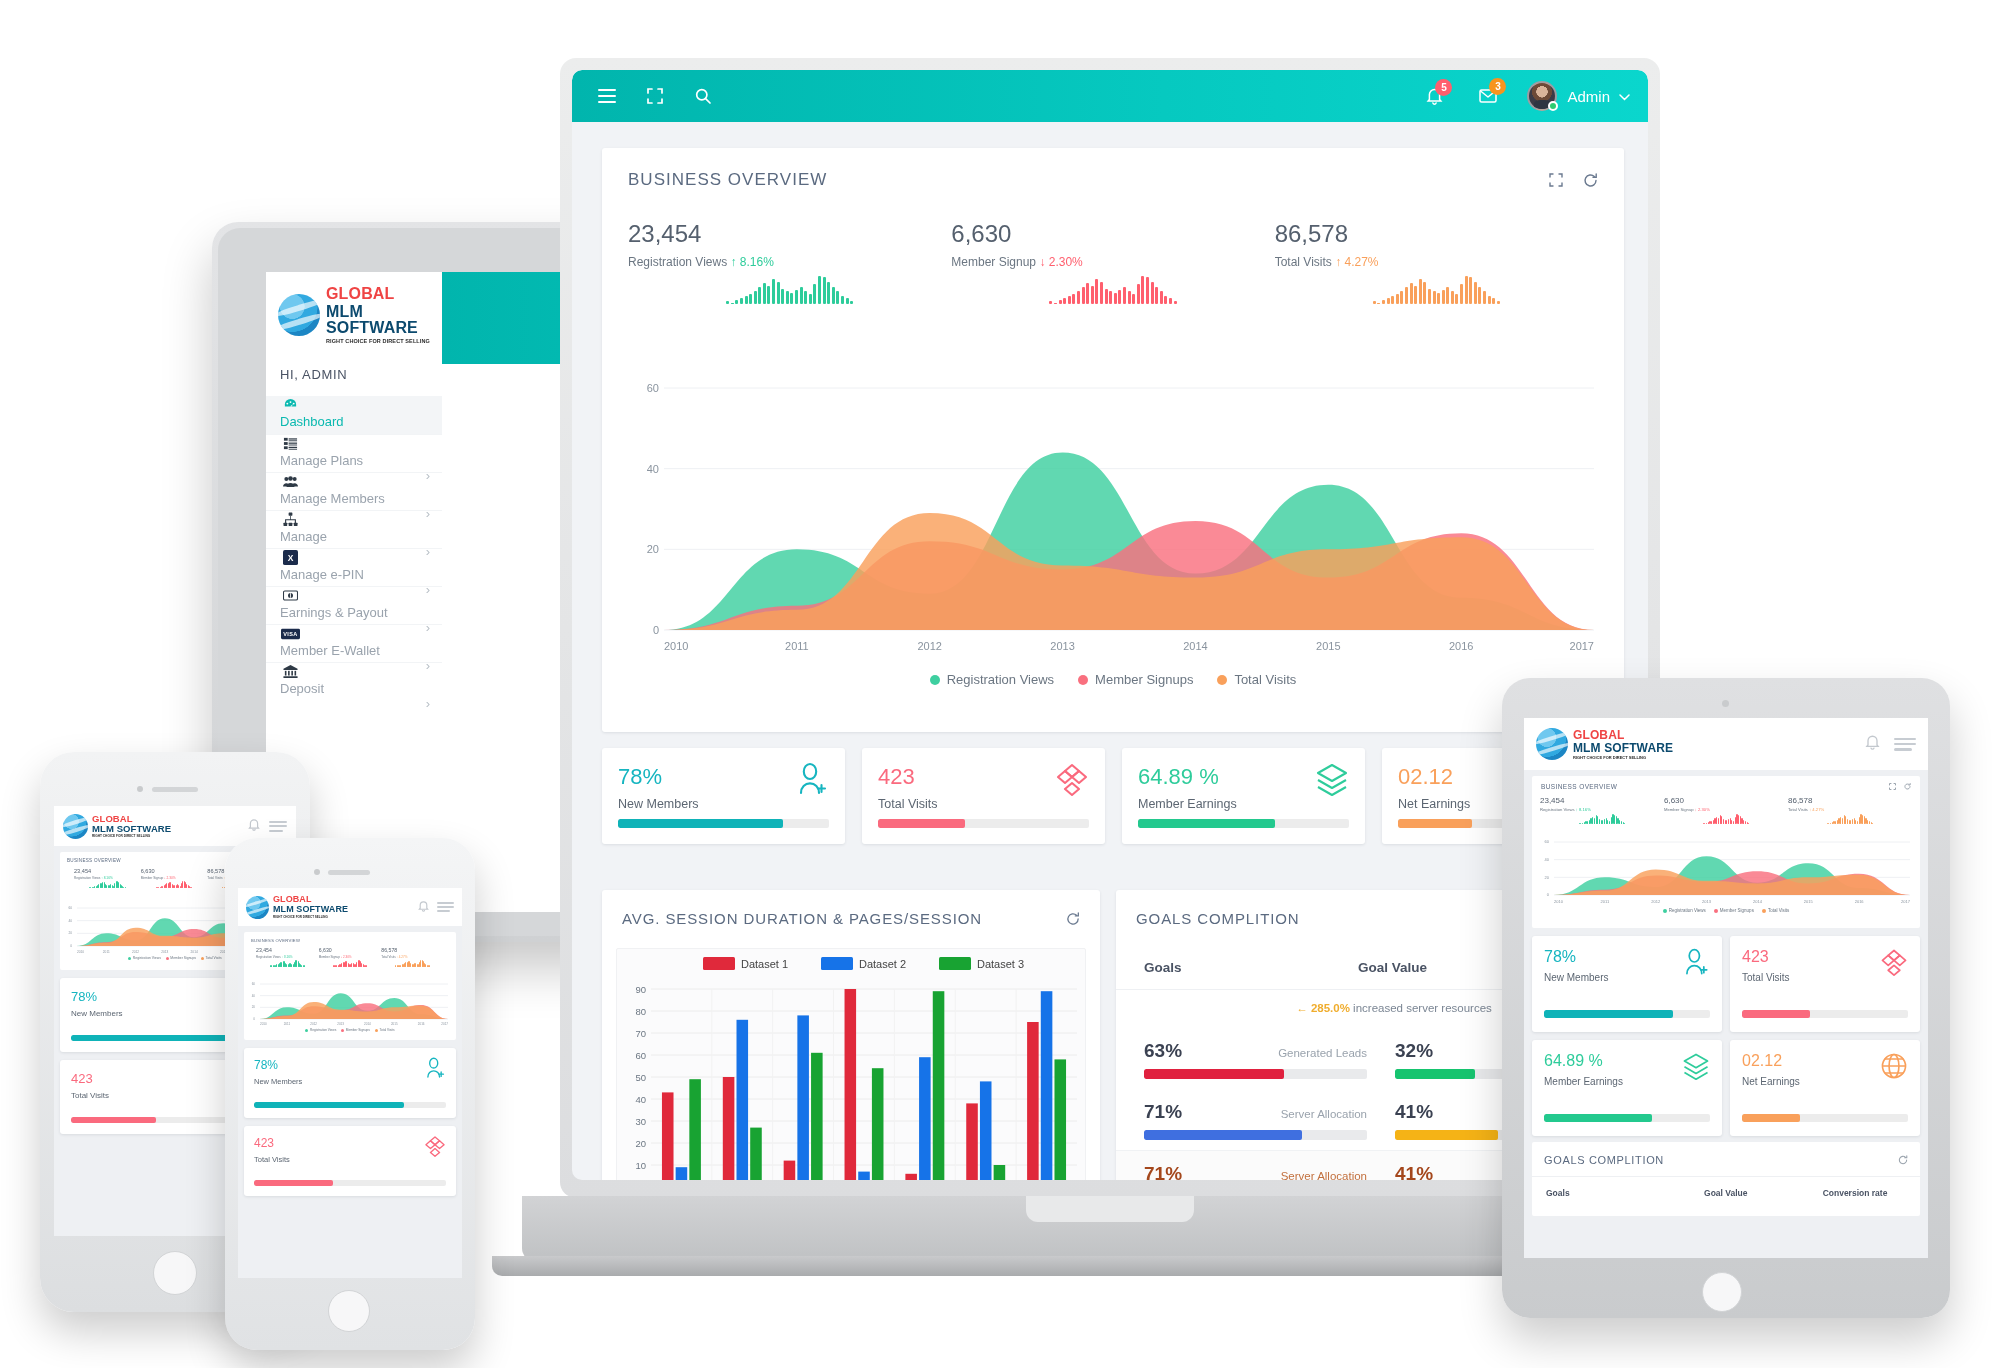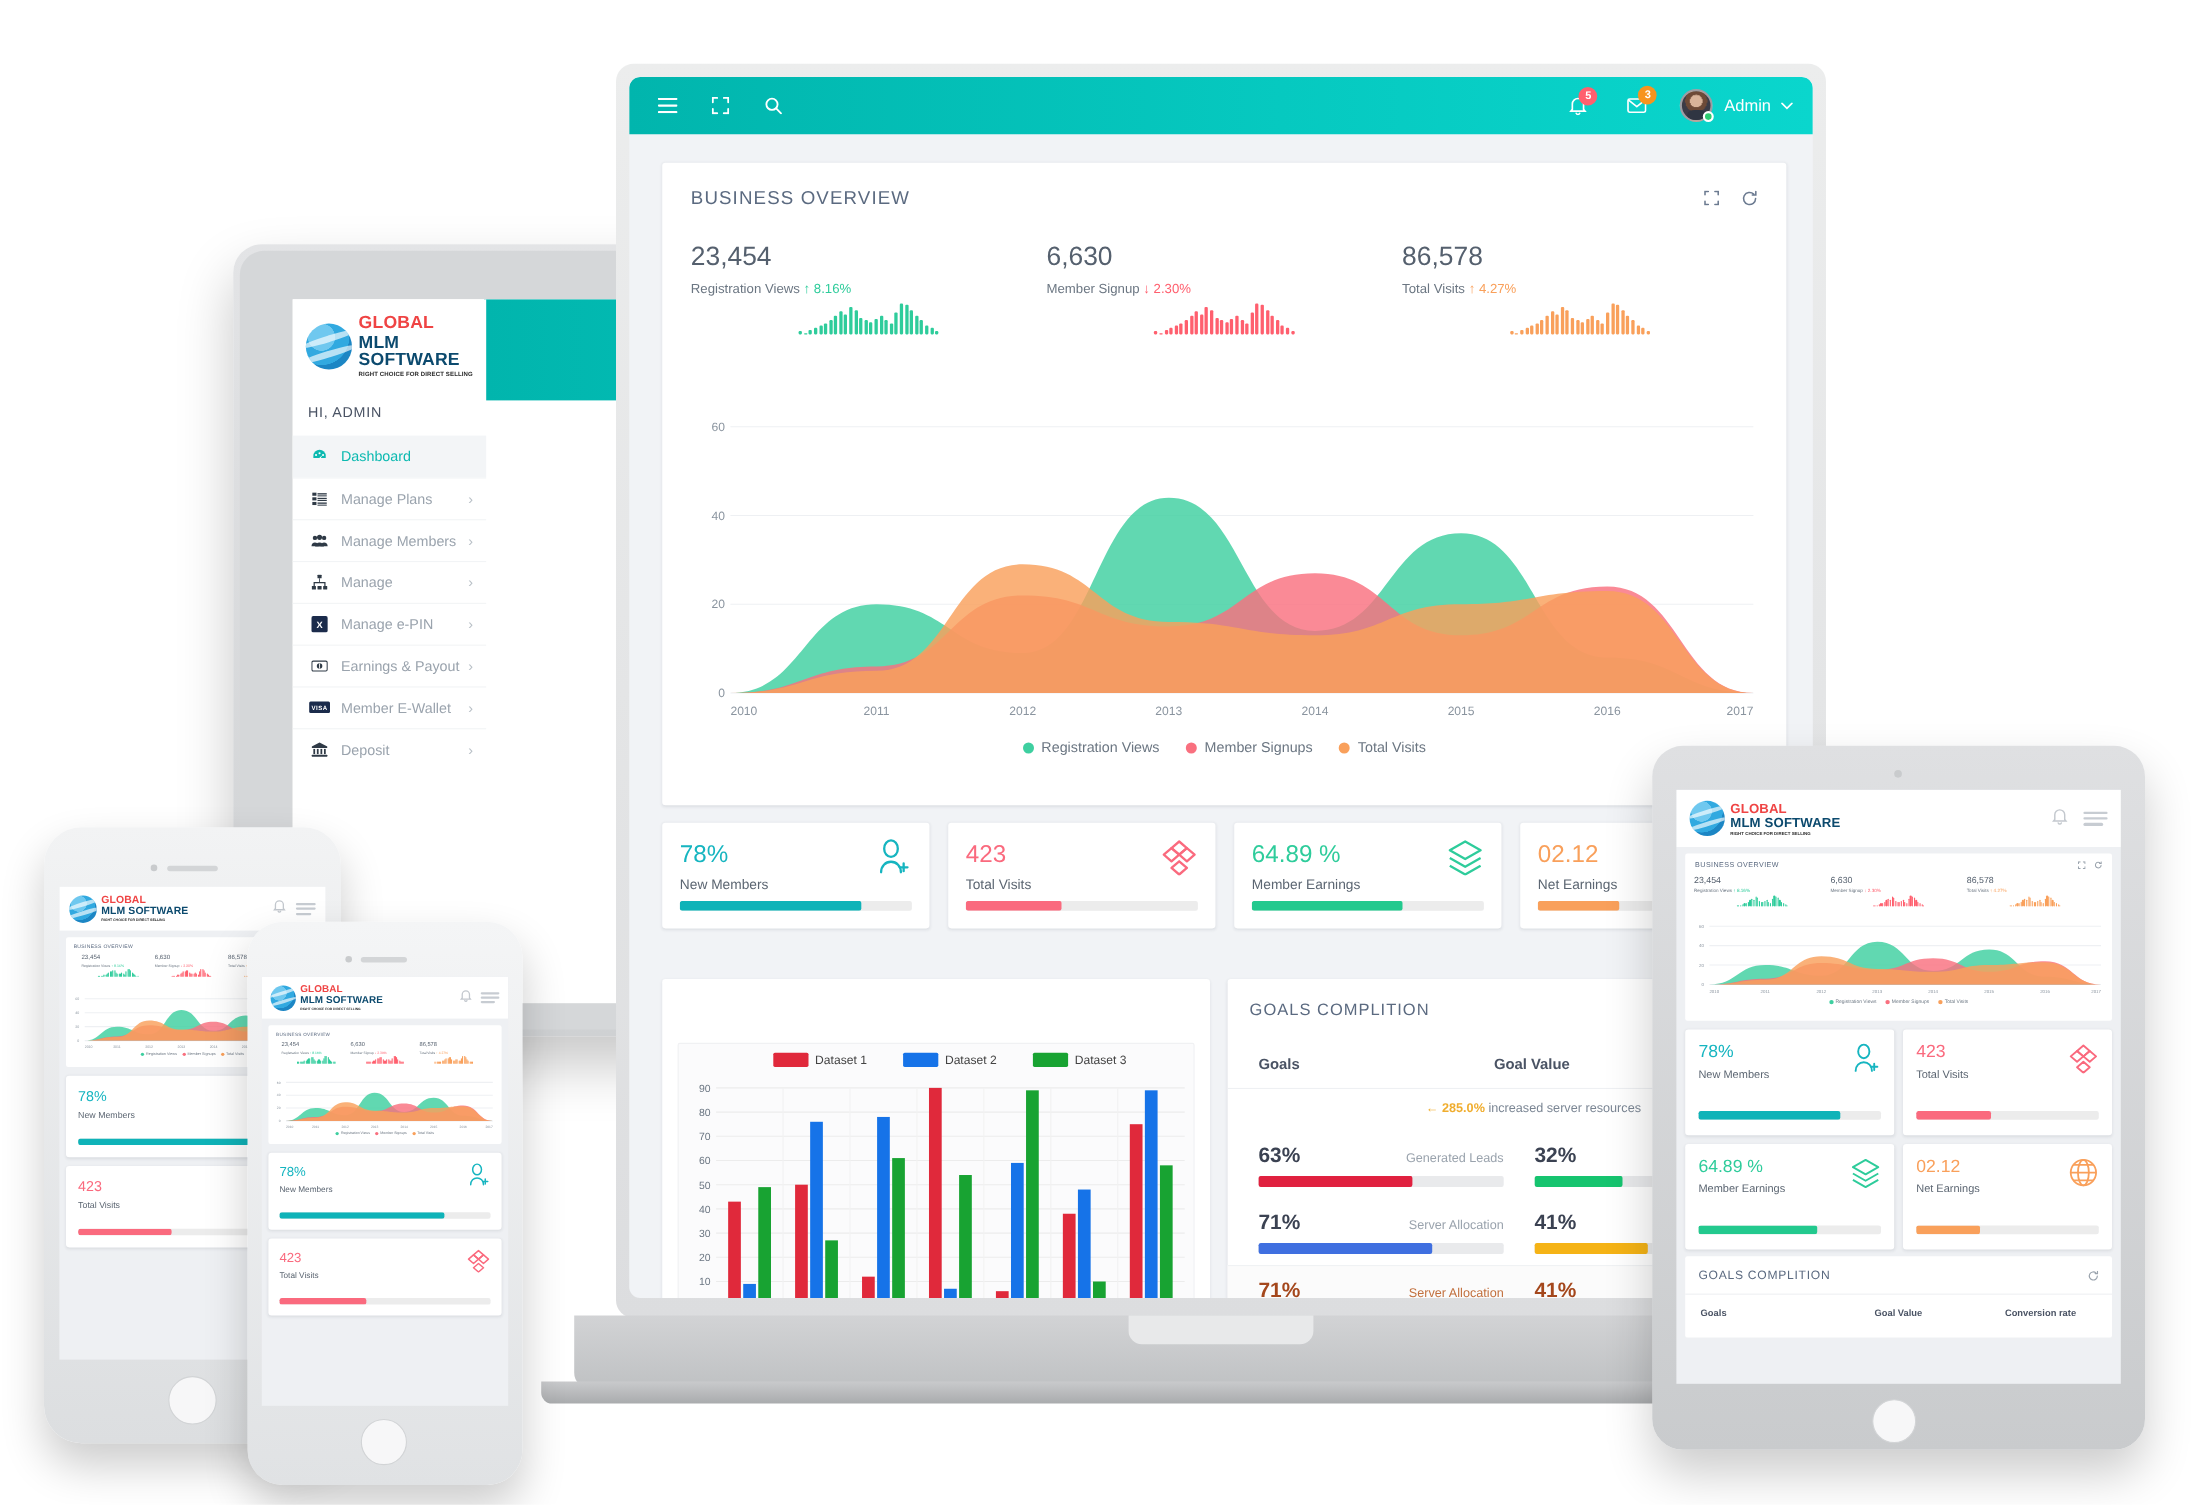--- a/index.html
+++ b/index.html
@@ -88,21 +88,21 @@
   }
   .globe::before { top:26%; transform:rotate(-17deg); }
   .globe::after  { top:58%; transform:rotate(-17deg); }
   .logo-txt { line-height:1; }
   .logo-t1 { font-weight:bold; color:#ef4444; letter-spacing:.01em; }
   .logo-t2 { font-weight:bold; color:#0c4a6e; letter-spacing:.01em; }
   .logo-t3 { color:#2b2b2b; font-weight:bold; }
 
   .hi { color:#4a5364; letter-spacing:.05em; }
 
-  .navitem { display:flex; align-items:center; color:#9aa3ad; }
+  .navitem { display:flex; color:#9aa3ad;flex-direction:column; }
   .navitem.active { background:#f3f5f7; color:#0bb9b0; }
   .navitem .nicon { flex:none; display:flex; align-items:center; justify-content:center; }
   .navitem .ncar { margin-left:auto; color:#b9c0c7; }
 
   .hamb { display:flex; flex-direction:column; justify-content:space-between; }
   .hamb i { display:block; background:#c7ccd2; border-radius:2px; }
 
   .home-btn { border-radius:50%; border:1px solid #d2d4d6; background:#f7f7f8; position:absolute; }
   .speaker { border-radius:3px; background:#d3d5d7; position:absolute; }
   .cam { border-radius:50%; background:#c9cbcd; position:absolute; }
@@ -506,20 +506,31 @@
             </div>
             <div style="position:absolute;right:16px;top:14px;"><svg width="34" height="34" viewBox="0 0 34 34" fill="none" stroke="#f9a05b" stroke-width="2">
                 <circle cx="17" cy="17" r="14"></circle>
                 <ellipse cx="17" cy="17" rx="6" ry="14"></ellipse>
                 <path d="M3 17h28M5.5 8.5h23M5.5 25.5h23"></path>
               </svg></div>
           </div>
         </div>
 
       <div class="panel" style="position:absolute;left:30px;top:820px;width:498px;height:350px;">
+        <div class="panel-head" style="padding:20px 20px 0 20px;">
+          <div class="panel-title" style="font-size:15px;">AVG. SESSION DURATION &amp; PAGES/SESSION</div>
+          <div class="panel-tools">
+            <span style="display:inline-flex;">
+              <svg width="14" height="14" viewBox="0 0 15 15" fill="none" stroke="#6b7a90" stroke-width="1.4" stroke-linecap="round">
+                <path d="M13 7.5a5.5 5.5 0 1 1-1.7-4"></path>
+                  <path d="M13.2 1v3.2H10"></path>
+              </svg>
+            </span>
+          </div>
+        </div>
         <div style="position:absolute;left:14px;top:58px;width:470px;height:272px;background:#fbfbfc;border:1px solid #f0f1f3;border-radius:2px;" id="bar-chart"><svg width="470" height="272" viewBox="0 0 470 272">
               <rect x="86" y="8" width="32" height="13" rx="1.5" fill="#e0293b"></rect>
               <text x="124" y="18.5" font-size="11" fill="#444" font-family="Liberation Sans, sans-serif">Dataset 1</text>
               <rect x="204" y="8" width="32" height="13" rx="1.5" fill="#1673e8"></rect>
               <text x="242" y="18.5" font-size="11" fill="#444" font-family="Liberation Sans, sans-serif">Dataset 2</text>
               <rect x="322" y="8" width="32" height="13" rx="1.5" fill="#18a332"></rect>
               <text x="360" y="18.5" font-size="11" fill="#444" font-family="Liberation Sans, sans-serif">Dataset 3</text>
               <line x1="34" y1="238" x2="460" y2="238" stroke="#ececec" stroke-width="1"></line>
               <text x="29" y="241.5" font-size="9.5" fill="#6b7682" text-anchor="end" font-family="Liberation Sans, sans-serif">0</text>
               <line x1="34" y1="216" x2="460" y2="216" stroke="#ececec" stroke-width="1"></line>

